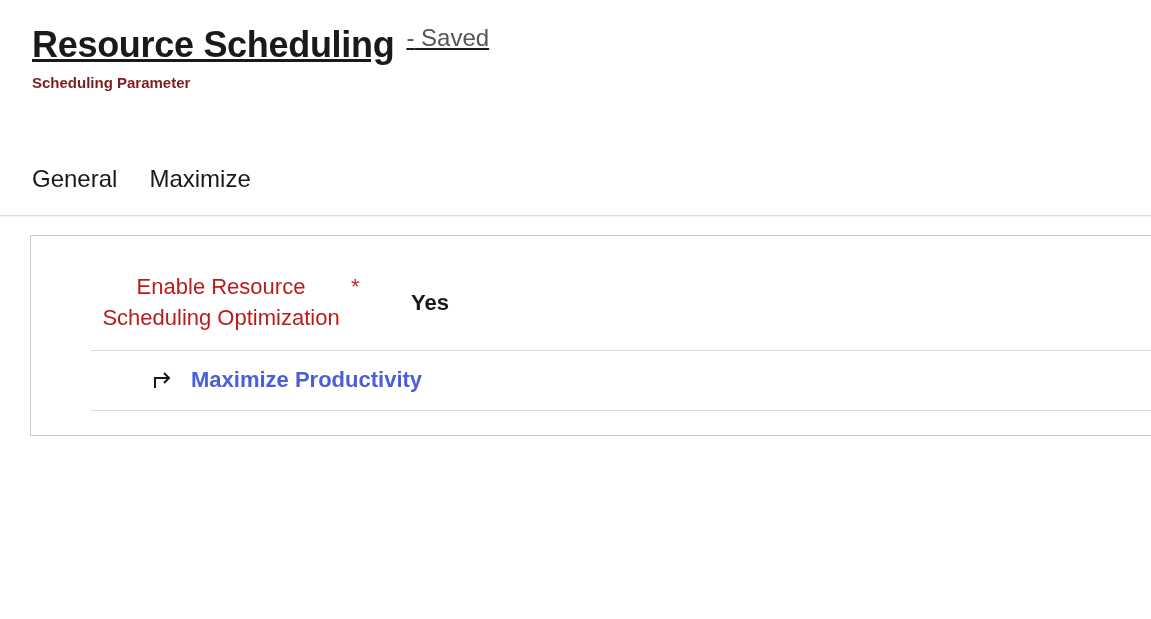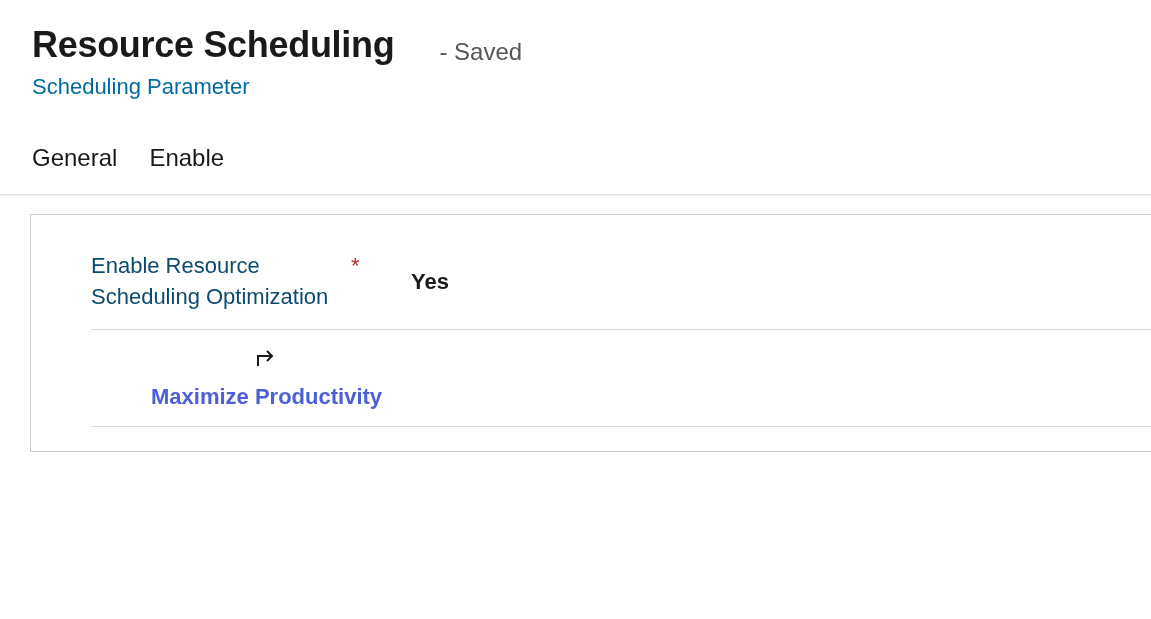--- a/index.html
+++ b/index.html
@@ -13,55 +13,56 @@
       color: #1a1a1a;
       width: 1151px;
       height: 619px;
       overflow: hidden;
     }
     .header-area {
       padding: 24px 32px 0 32px;
     }
     .title-row {
       display: flex;
-      align-items: flex-end;
+      align-items: flex-start;
       gap: 12px;
+      text-decoration: underline;
     }
     .page-title {
       font-size: 36px;
       font-weight: 600;
       color: #1a1a1a;
       letter-spacing: -0.3px;
     }
     .status-text {
       font-size: 24px;
       font-weight: 400;
       color: #555;
-      margin-left: 33px;
     }
     .subtitle {
-      font-size: 22px;
-      font-weight: 400;
-      color: #0369a1;
+      font-size: 15px;
+      font-weight: 700;
+      color: #7f1d1d;
       margin-top: 8px;
     }
     .tabs {
       display: flex;
       gap: 32px;
       margin-top: 40px;
       padding-bottom: 10px;
     }
     .tab {
       font-size: 24px;
       font-weight: 400;
       color: #1a1a1a;
       cursor: pointer;
       padding: 4px 0;
       position: relative;
       white-space: nowrap;
+      margin-top: 30px;
     }
     .tab.active {
       font-weight: 600;
     }
     .tab.active::after {
       content: "";
       position: absolute;
       left: 0;
       right: 0;
       bottom: -8px;
@@ -90,23 +91,24 @@
       border-bottom: 1px solid #d9d9d9;
       padding: 16px 0;
       min-height: 60px;
     }
     .field-row.first {
       padding-top: 0;
     }
     .field-label {
       width: 260px;
       font-size: 22px;
-      color: #0c4a6e;
+      color: #b91c1c;
       line-height: 1.4;
       flex-shrink: 0;
+      text-align: center;
     }
     .req-col {
       width: 60px;
       flex-shrink: 0;
       font-size: 22px;
       color: #b8302a;
       align-self: flex-start;
       padding-top: 2px;
     }
     .field-value {
@@ -115,39 +117,38 @@
       color: #1a1a1a;
       display: flex;
       align-items: center;
       gap: 14px;
       text-align: right;
     }
     .field-value.link {
       color: #4a5fd9;
       font-weight: 700;
       cursor: pointer;
-      flex-direction: column;
     }
     .link-icon svg {
       display: block;
     }
   </style>
 </head>
 <body>
 
 <div class="header-area">
   <div class="title-row">
     <h1 class="page-title">Resource Scheduling</h1>
     <span class="status-text"><span>-</span> <span>Saved</span></span>
   </div>
   <div class="subtitle">Scheduling Parameter</div>
 
   <div class="tabs">
     <div class="tab">General</div>
-    <div class="tab">Enable</div>
+    <div class="tab">Maximize</div>
   </div>
 </div>
 
 <div class="divider-shadow"></div>
 
 <div class="content-outer">
   <div class="card">
 
     <div class="field-row first">
       <div class="field-label">Enable Resource Scheduling Optimization</div>

